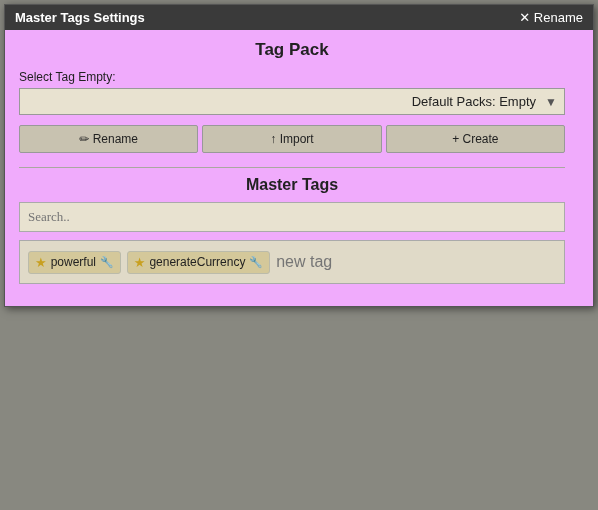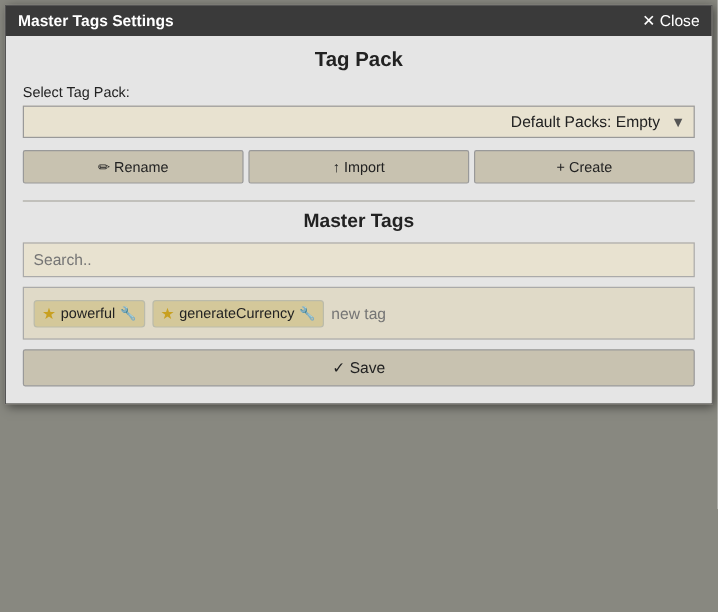--- a/index.html
+++ b/index.html
@@ -40,22 +40,22 @@
       font-size: 13px;
       display: flex;
       align-items: center;
       gap: 3px;
       background: none;
       border: none;
       font-family: inherit;
     }
 
     .dialog-body {
-      padding: 10px 14px 14px 14px;
-      background: #e5e5e5;
+      padding: 10px 28px 14px 14px;
+      background: #f0abfc;
     }
 
     .section-title {
       text-align: center;
       font-size: 17px;
       font-weight: bold;
       color: #222;
       margin-bottom: 10px;
     }
 
@@ -126,21 +126,21 @@
       margin-bottom: 8px;
     }
 
     .search-input {
       width: 100%;
       padding: 6px 8px;
       background: #e8e2d0;
       border: 1px solid #aaa;
       font-size: 13px;
       color: #555;
-      font-family: Liberation Sans, sans-serif;
+      font-family: Liberation Serif, serif;
       margin-bottom: 8px;
       outline: none;
     }
 
     .tags-container {
       background: #e0dac8;
       border: 1px solid #aaa;
       padding: 8px;
       min-height: 44px;
       display: flex;
@@ -170,21 +170,21 @@
     .tag-wrench {
       color: #666;
       font-size: 11px;
       cursor: pointer;
     }
 
     .new-tag-input {
       background: transparent;
       border: none;
       outline: none;
-      font-size: 13px;
+      font-size: 16px;
       color: #888;
       font-family: inherit;
       min-width: 60px;
     }
 
     .save-btn {
       width: 100%;
       padding: 7px;
       background: #c8c2b0;
       border: 1px solid #999;
@@ -205,29 +205,29 @@
       margin: 8px 0;
     }
   </style>
 </head>
 <body>
 
 <div class="dialog">
 
   <div class="title-bar">
     <span>Master Tags Settings</span>
-    <button class="close-btn">✕ Close</button>
+    <button class="close-btn">✕ Rename</button>
   </div>
 
   <div class="dialog-body">
 
     
     <div class="section-title">Tag Pack</div>
 
-    <div class="label">Select Tag Pack:</div>
+    <div class="label">Select Tag Empty:</div>
 
     <div class="select-wrapper">
       <select class="tag-pack-select">
         <option value="Default Packs: Empty">Default Packs: Empty</option>
       </select>
       <span class="select-arrow">▼</span>
     </div>
 
     
     <div class="toolbar">
@@ -254,16 +254,15 @@
       <div class="tag-item">
         <span class="tag-star">★</span>
         <span>generateCurrency</span>
         <span class="tag-wrench">🔧</span>
       </div>
 
       <input class="new-tag-input" type="text" placeholder="new tag" style="">
     </div>
 
     
-    <button class="save-btn">✓ Save</button>
 
   </div>
 </div>
 
 </body></html>

